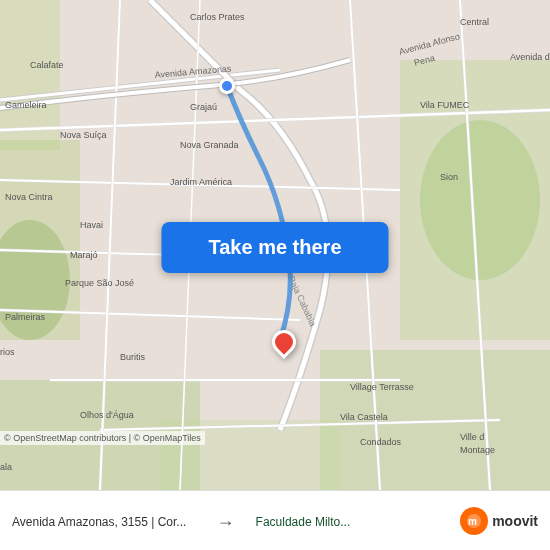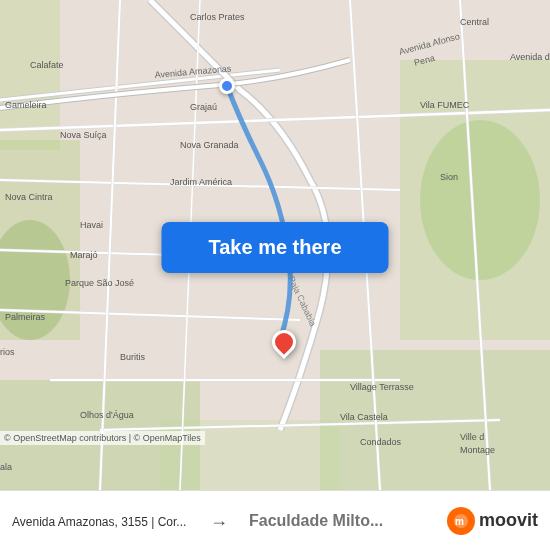--- a/index.html
+++ b/index.html
@@ -131,48 +131,47 @@
       color: #555;
       font-size: 18px;
     }
 
     .bottom-to {
       flex: 1;
       overflow: hidden;
     }
 
     .bottom-to-text {
-      font-size: 16px;
-      color: #737373;
+      font-size: 12px;
+      color: #14532d;
       white-space: nowrap;
       overflow: hidden;
       text-overflow: ellipsis;
       max-width: 200px;
-      font-weight: bold;
     }
 
     .moovit-logo {
       display: flex;
       align-items: center;
       gap: 4px;
       margin-left: 8px;
     }
 
     .moovit-logo-icon {
       width: 28px;
       height: 28px;
       background: #ff6700;
       border-radius: 50%;
       display: flex;
       align-items: center;
       justify-content: center;
     }
 
     .moovit-logo-text {
-      font-size: 18px;
+      font-size: 14px;
       font-weight: bold;
       color: #333;
     }
 
     .osm-credit {
       position: absolute;
       bottom: 45px;
       left: 0;
       font-size: 9px;
       color: #555;

